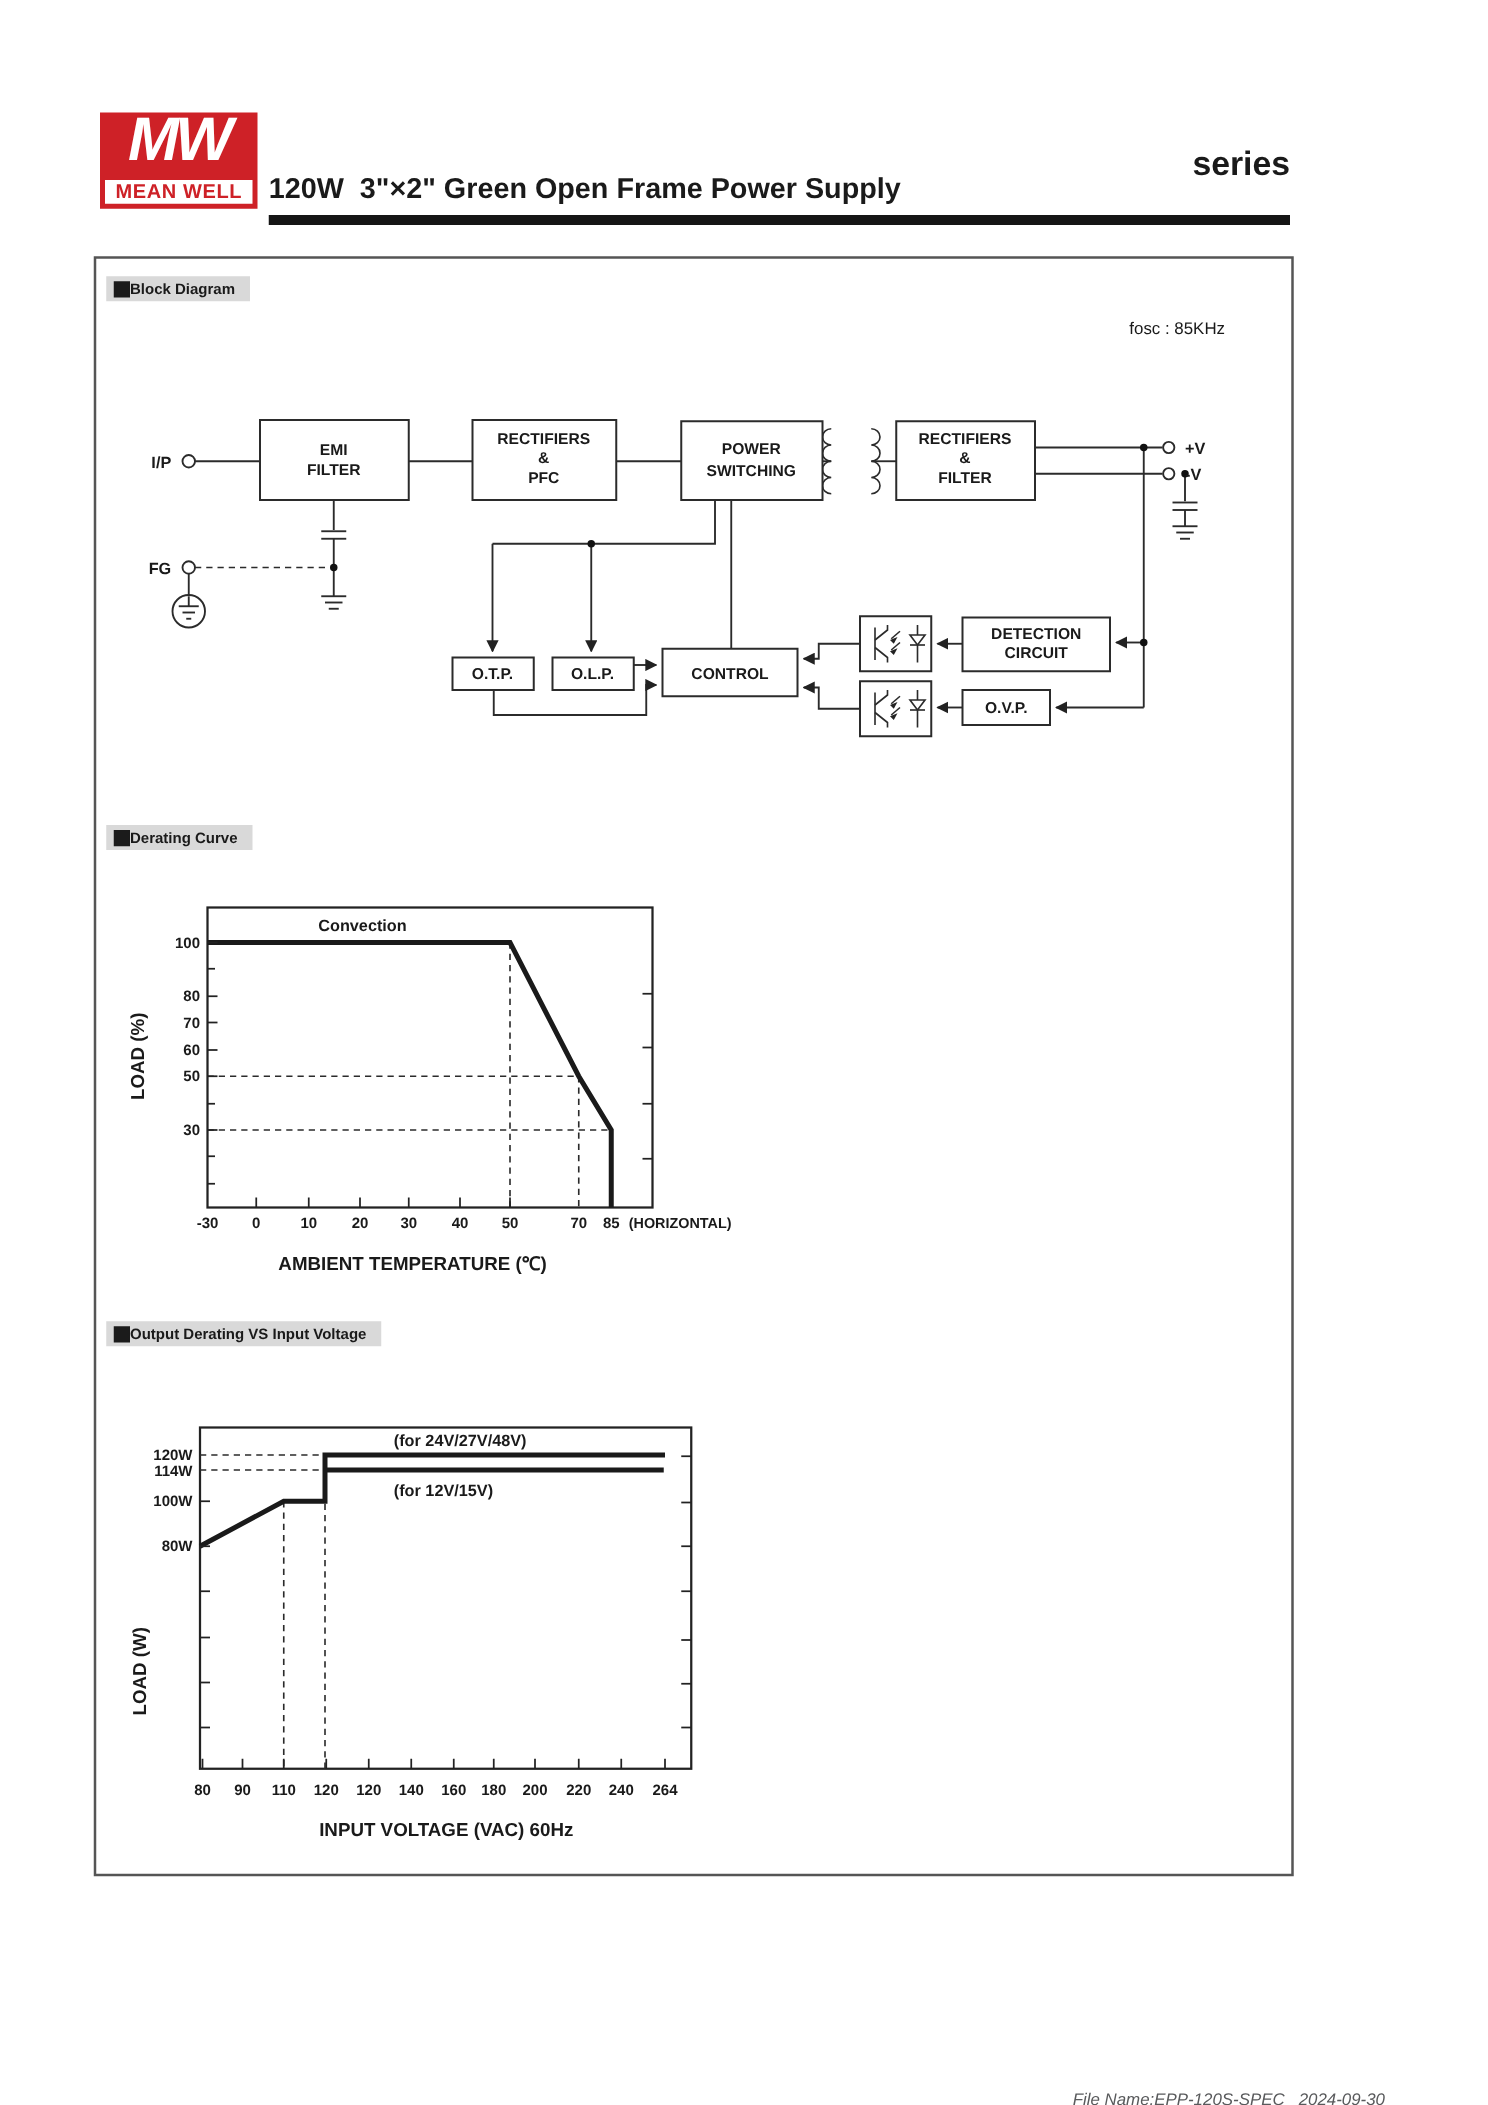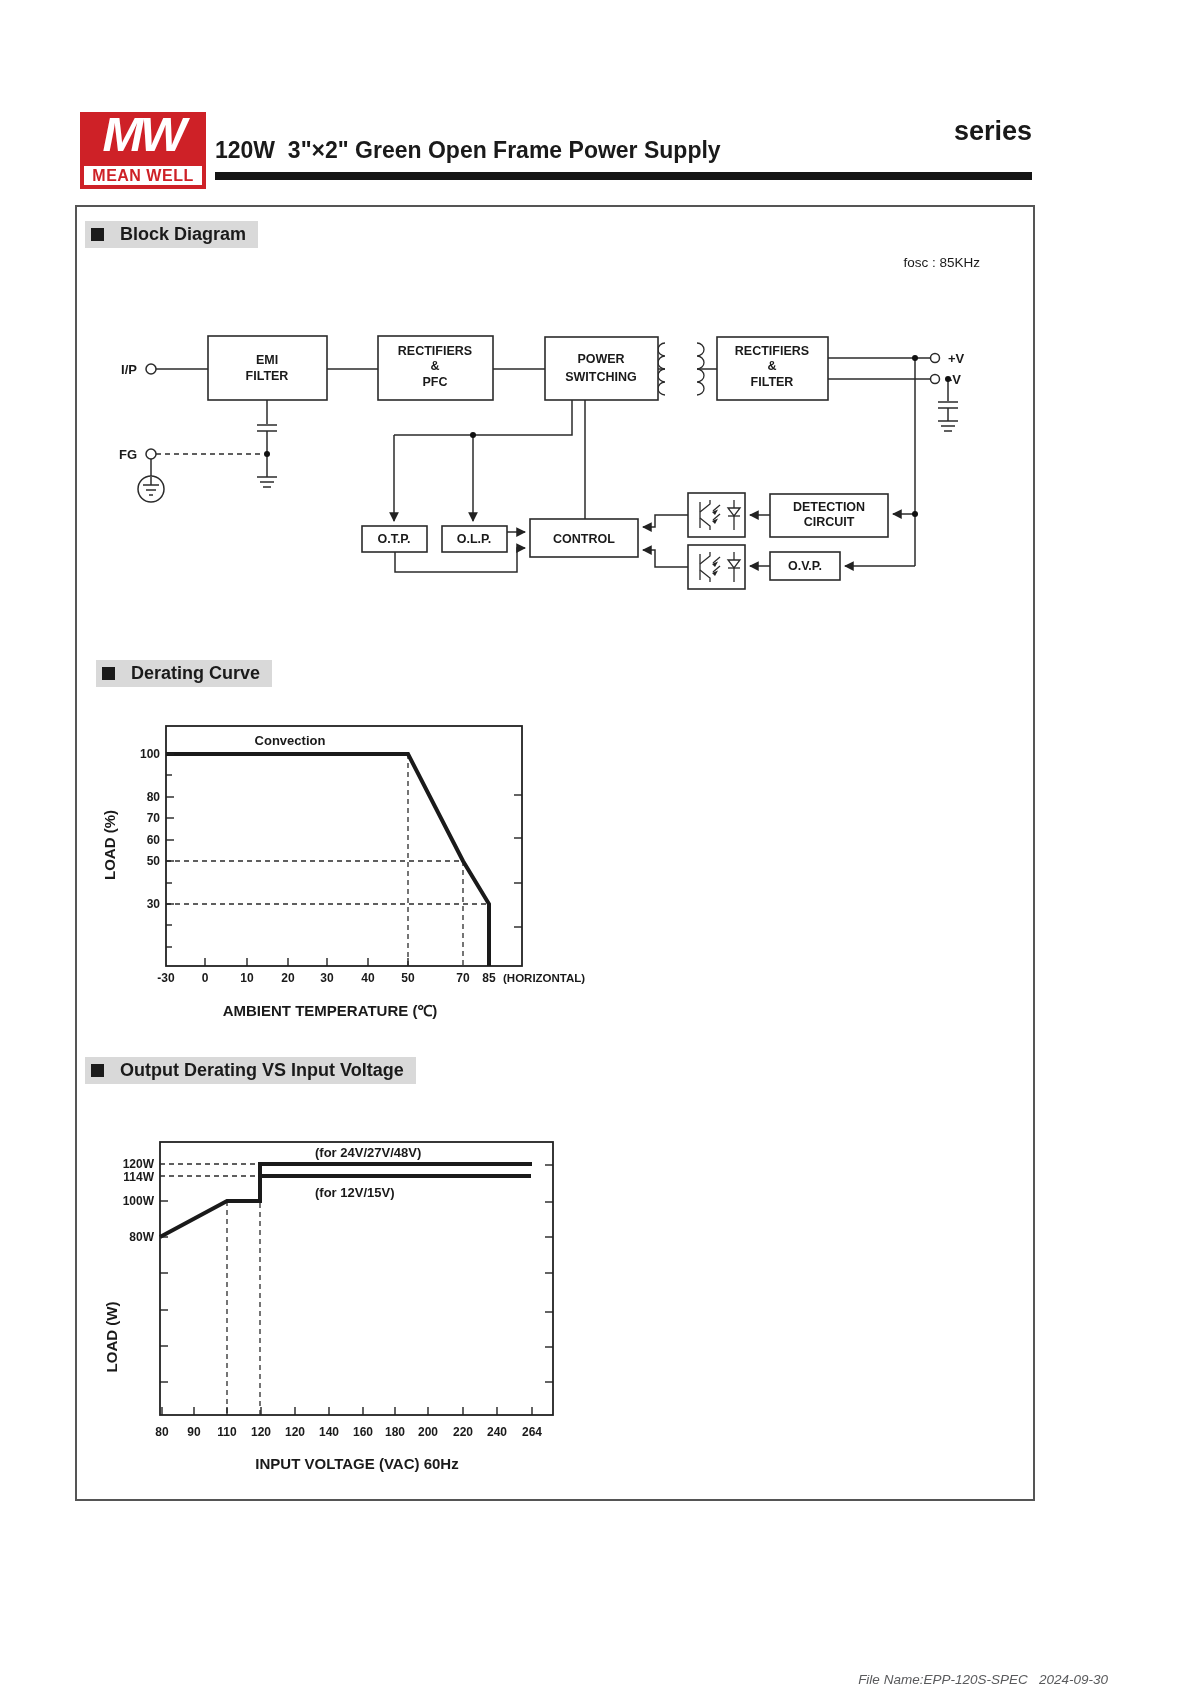--- a/index.html
+++ b/index.html
@@ -1,30 +1,30 @@
 <!DOCTYPE html>
 <html><head>
 <meta charset="utf-8">
 <style>
   html,body{margin:0;padding:0;background:#ffffff;}
   body{width:1190px;height:1684px;position:relative;font-family:"Liberation Sans",sans-serif;color:#1a1a1a;}
   .abs{position:absolute;}
   
-  .logo{left:80px;top:112px;width:126px;height:77px;background:#ce2127;box-sizing:border-box;padding:12px;}
+  .logo{left:80px;top:90px;width:126px;height:77px;background:#ce2127;box-sizing:border-box;padding:12px;}
   .logo-mw{position:absolute;left:0;top:-6px;width:100%;text-align:center;color:#fff;font-size:49px;font-weight:bold;font-style:italic;letter-spacing:-3px;}
   .logo-strip{position:absolute;left:4px;right:4px;bottom:4px;height:19px;background:#fff;color:#ce2127;font-weight:bold;font-size:16px;text-align:center;line-height:19px;letter-spacing:.5px;}
   .doc-title{left:215px;top:137px;font-size:23px;font-weight:bold;white-space:pre;}
   .series-wrap{top:116px;right:158px;display:flex;align-items:baseline;gap:7px;}
   .series-name{font-size:42px;font-weight:bold;letter-spacing:-1px;}
   .series-suffix{font-size:27px;font-weight:bold;}
   .header-bar{left:215px;top:172px;width:817px;height:8px;background:#151515;}
   
   .frame{left:75px;top:205px;width:956px;height:1292px;border:2px solid #555;}
   
-  .sec{display:inline-flex;align-items:center;gap:16px;background:#d9d9d9;padding:3px 12px 3px 6px;font-size:18px;font-weight:bold;}
+  .sec{display:inline-flex;align-items:center;gap:0;background:#d9d9d9;padding:3px 12px 3px 6px;font-size:12px;font-weight:bold;}
   .sec .sq{width:13px;height:13px;background:#1b1b1b;display:inline-block;}
   .footer{top:1660px;left:0;width:1108px;text-align:right;font-style:italic;font-size:13.5px;color:#595a5c;white-space:pre;margin-top:12px;}
   
   svg{position:absolute;overflow:visible;}
   svg text{font-family:"Liberation Sans",sans-serif;fill:#1a1a1a;}
   .bt{font-size:12.5px;font-weight:bold;}
   .tlab{font-size:13px;font-weight:bold;}
   .t-num{font-size:12px;font-weight:bold;}
   .t-note{font-size:11.5px;font-weight:bold;}
   .t-axis{font-size:15px;font-weight:bold;}
@@ -51,21 +51,21 @@
   <span class="series-suffix">series</span>
 </div>
 <div class="abs header-bar"></div>
 
 <div class="abs frame"></div>
 
 <div class="abs sec" style="left:85px;top:221px;">
   <span class="sq"></span>
   <span>Block Diagram</span>
 </div>
-<div class="abs sec" style="left:96px;top:660px;">
+<div class="abs sec" style="left:85px;top:660px;">
   <span class="sq"></span>
   <span>Derating Curve</span>
 </div>
 <div class="abs sec" style="left:85px;top:1057px;align-items:center;">
   <span class="sq"></span>
   <span>Output Derating VS Input Voltage</span>
 </div>
 
 <svg style="left:75px;top:205px;" width="960" height="395" viewBox="0 0 960 395">
   <defs>

